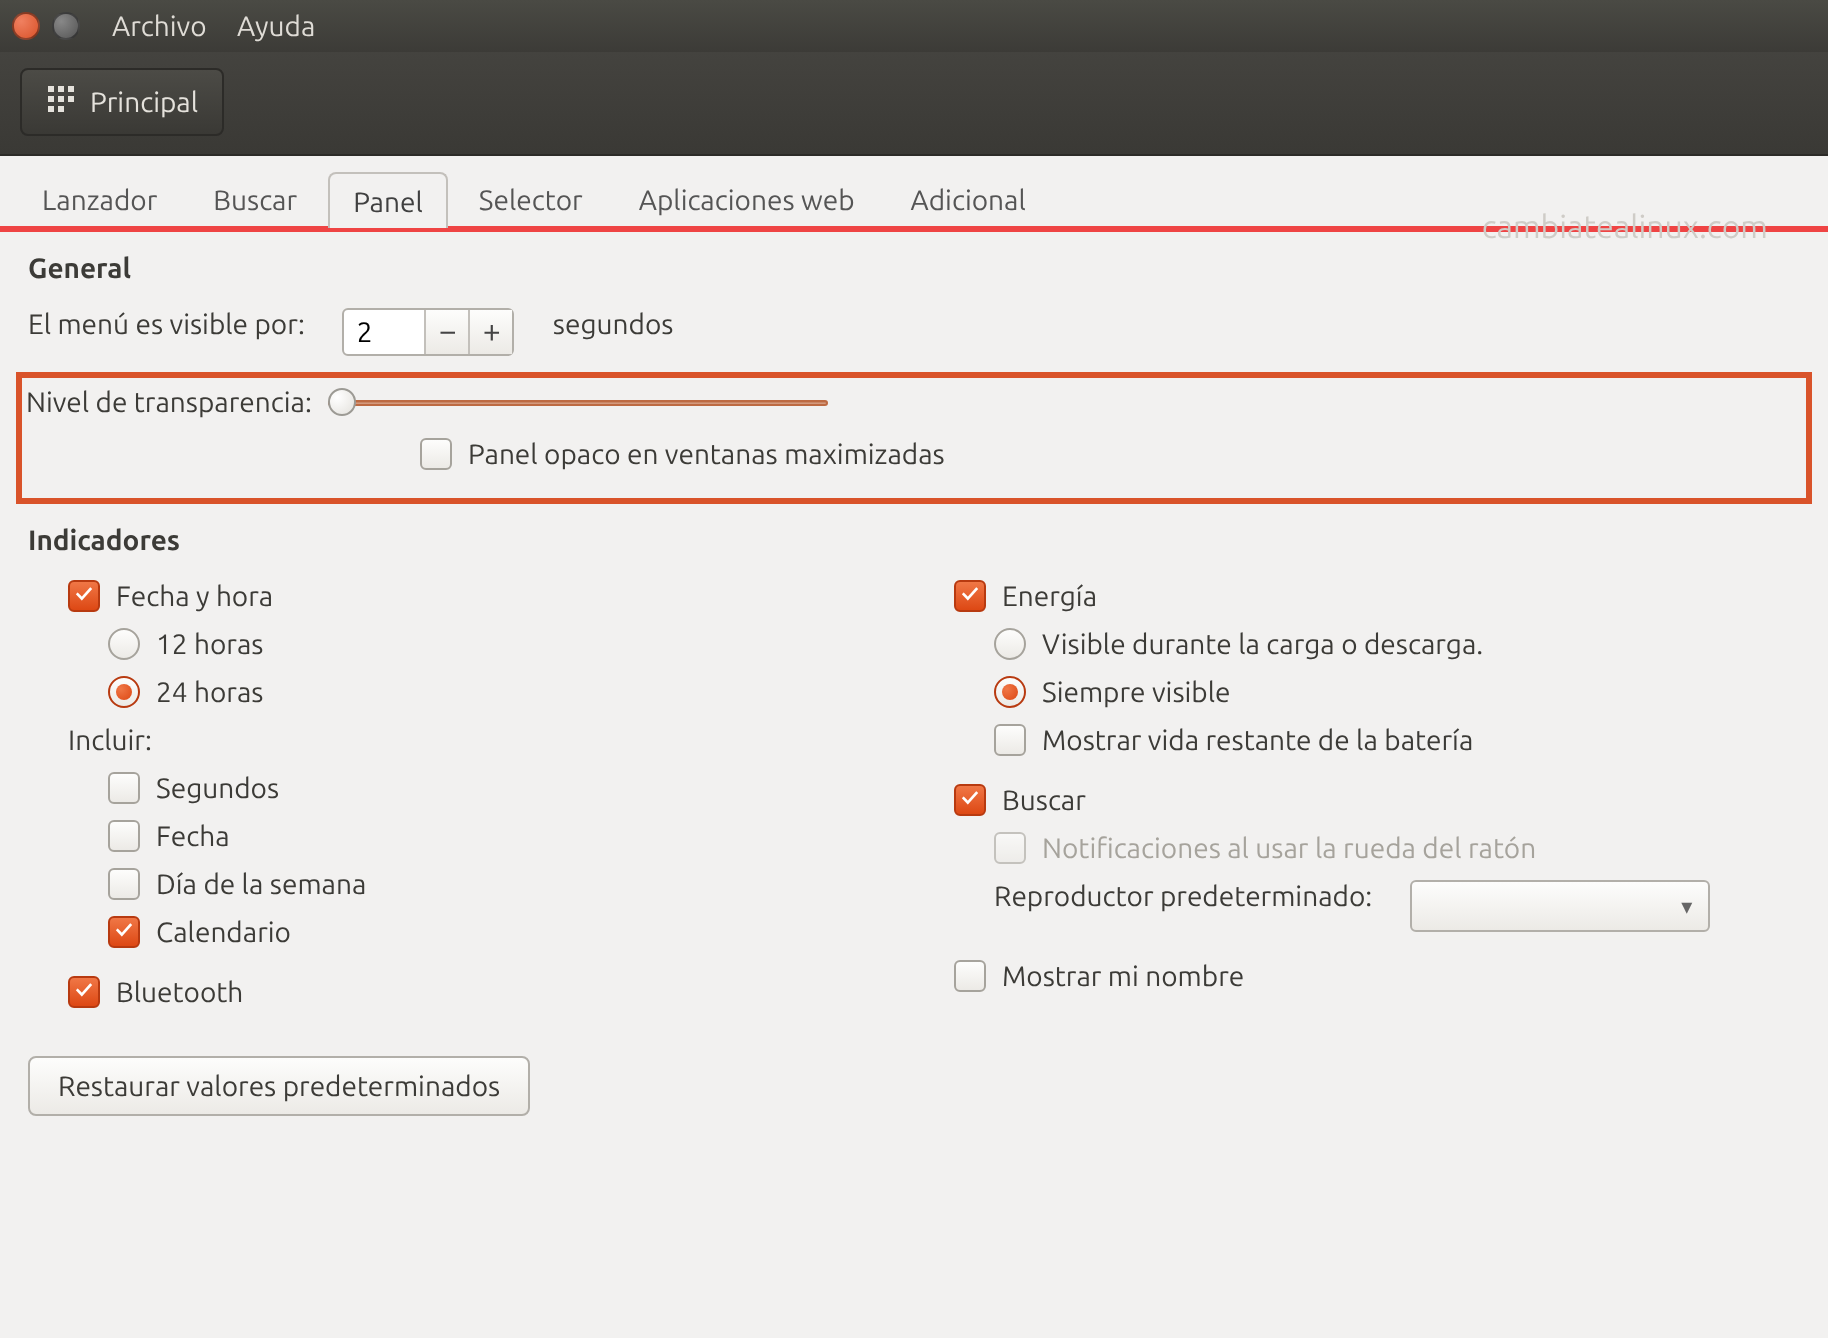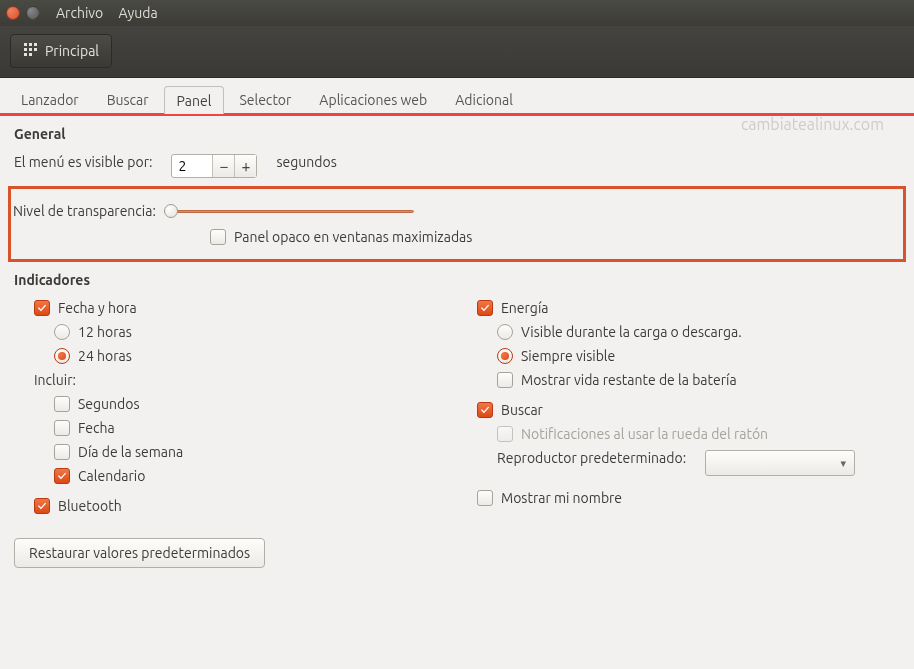--- a/index.html
+++ b/index.html
@@ -16,31 +16,31 @@
     
     .toolbar { height: 52px; background: linear-gradient(#44433f, #3a3935); border-bottom: 1px solid #2c2b28; padding: 8px 10px; }
     .tool-btn { display: inline-flex; align-items: center; gap: 6px; height: 34px; padding: 0 12px; border: 1px solid #2c2b28; border-radius: 4px; background: linear-gradient(#4c4b46, #3a3935); color: #e5e2dc; cursor: pointer; }
     .tool-btn svg { width: 16px; height: 16px; }
 
     
     .tabs { display: flex; align-items: flex-end; height: 38px; padding: 0 8px; border-bottom: 3px solid #ef4444; }
     .tab { padding: 6px 12px 5px; color: #555; border: 1px solid transparent; border-bottom: none; border-radius: 4px 4px 0 0; cursor: pointer; margin-right: 2px; }
     .tab.active { background: #f2f1f0; border-color: #c3c0bb; color: #404040; position: relative; top: 1px; }
 
-    .watermark { position: absolute; right: 30px; top: 115px; color: #cfccc7; font-size: 16px; pointer-events: none; }
+    .watermark { position: absolute; right: 30px; top: 105px; color: #cfccc7; font-size: 16px; pointer-events: none; }
 
     .content { padding: 6px 14px 14px; }
     .section-title { font-weight: bold; color: #3c3b37; margin: 4px 0 12px; }
 
     .row { display: flex; gap: 19px; margin-bottom: 10px; }
     .spin { display: flex; align-items: center; border: 1px solid #b2afa9; border-radius: 3px; background: #fff; height: 24px; }
     .spin input { width: 40px; border: none; padding: 0 6px; height: 22px; background: transparent; outline: none; font-size: 14px; }
     .spin button { width: 22px; height: 22px; border: none; border-left: 1px solid #c3c0bb; background: linear-gradient(#fdfdfc,#eceae6); cursor: pointer; font-size: 16px; line-height: 1; color: #444; }
 
-    .highlight-box { border: 3px solid #d9532a; padding: 14px 6px 6px 2px; margin: -2px -6px 10px -6px; }
+    .highlight-box { border: 3px solid #d9532a; padding: 4px 6px 6px 2px; margin: -2px -6px 10px -6px; }
 
     .slider-wrap { display: flex; align-items: center; gap: 8px; }
     .slider { position: relative; width: 250px; height: 14px; }
     .slider-track { position: absolute; top: 6px; left: 0; right: 0; height: 3px; border-radius: 2px; background: linear-gradient(#c47d59,#d9a389); border: 1px solid #bd6a42; }
     .slider-thumb { position: absolute; top: 0; left: 0; width: 14px; height: 14px; border-radius: 50%; background: radial-gradient(circle at 30% 30%, #fff, #e3e1dc); border: 1px solid #9c9a94; }
 
     .chk, .rad { display: flex; align-items: center; gap: 8px; margin-bottom: 8px; }
     .chk-box { width: 16px; height: 16px; border: 1px solid #a6a39c; border-radius: 3px; background: linear-gradient(#fdfdfc,#eceae6); display: flex; align-items: center; justify-content: center; flex-shrink: 0; }
     .chk-box.checked { background: linear-gradient(#f07746,#dd4814); border-color: #b83a10; }
     .chk-box.checked::after { content: "✓"; color: #fff; font-size: 12px; font-weight: bold; line-height: 1; }

